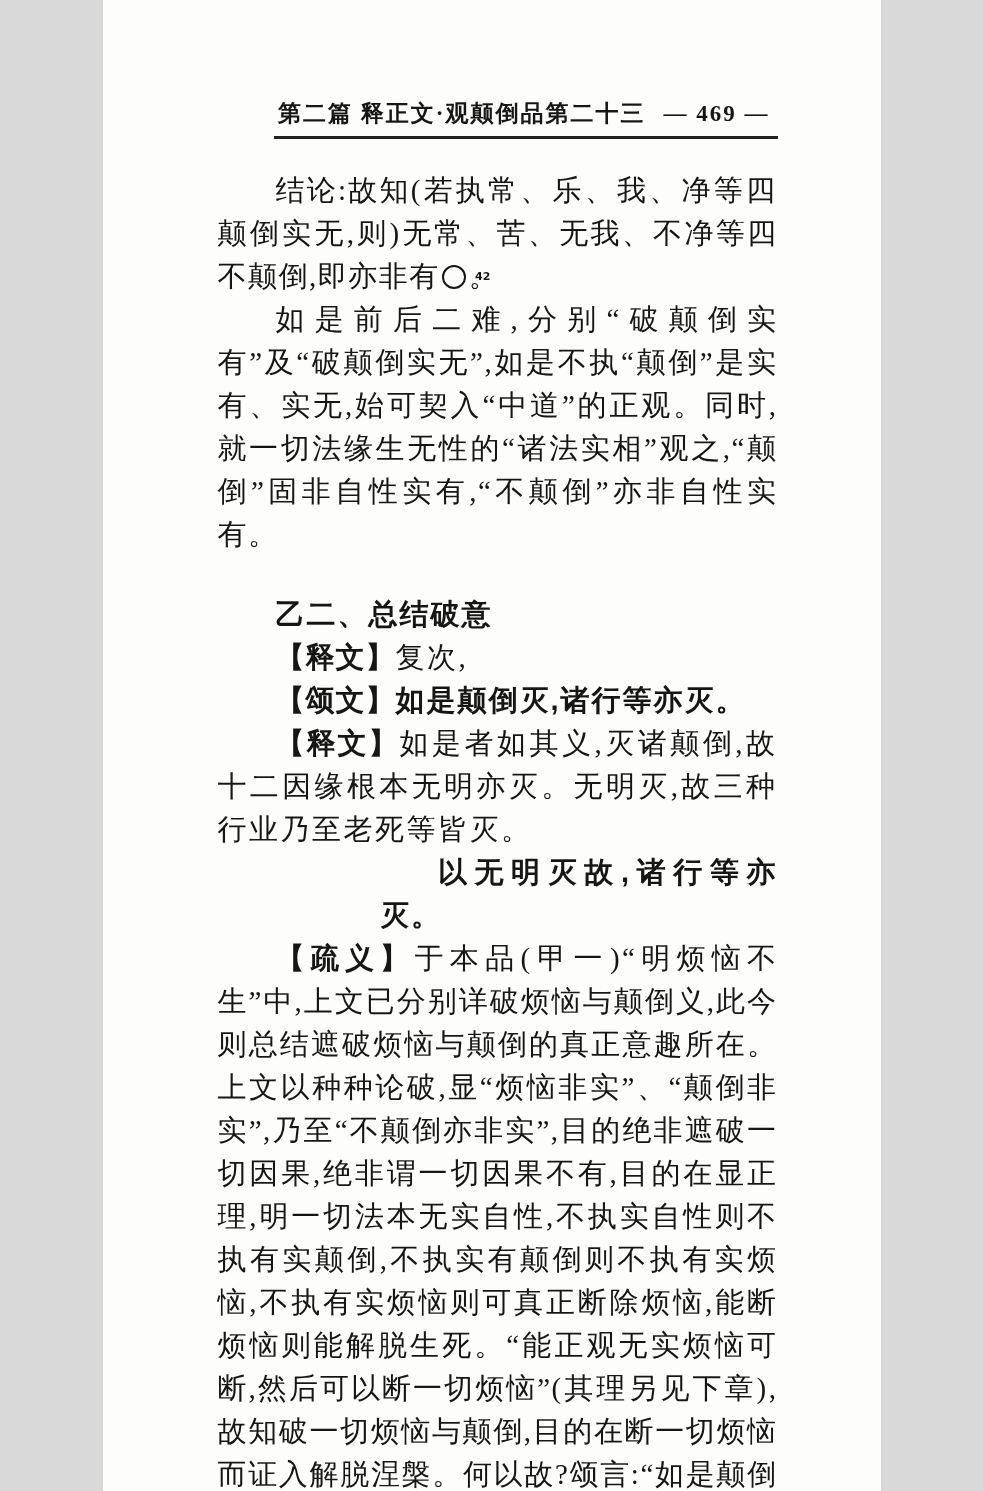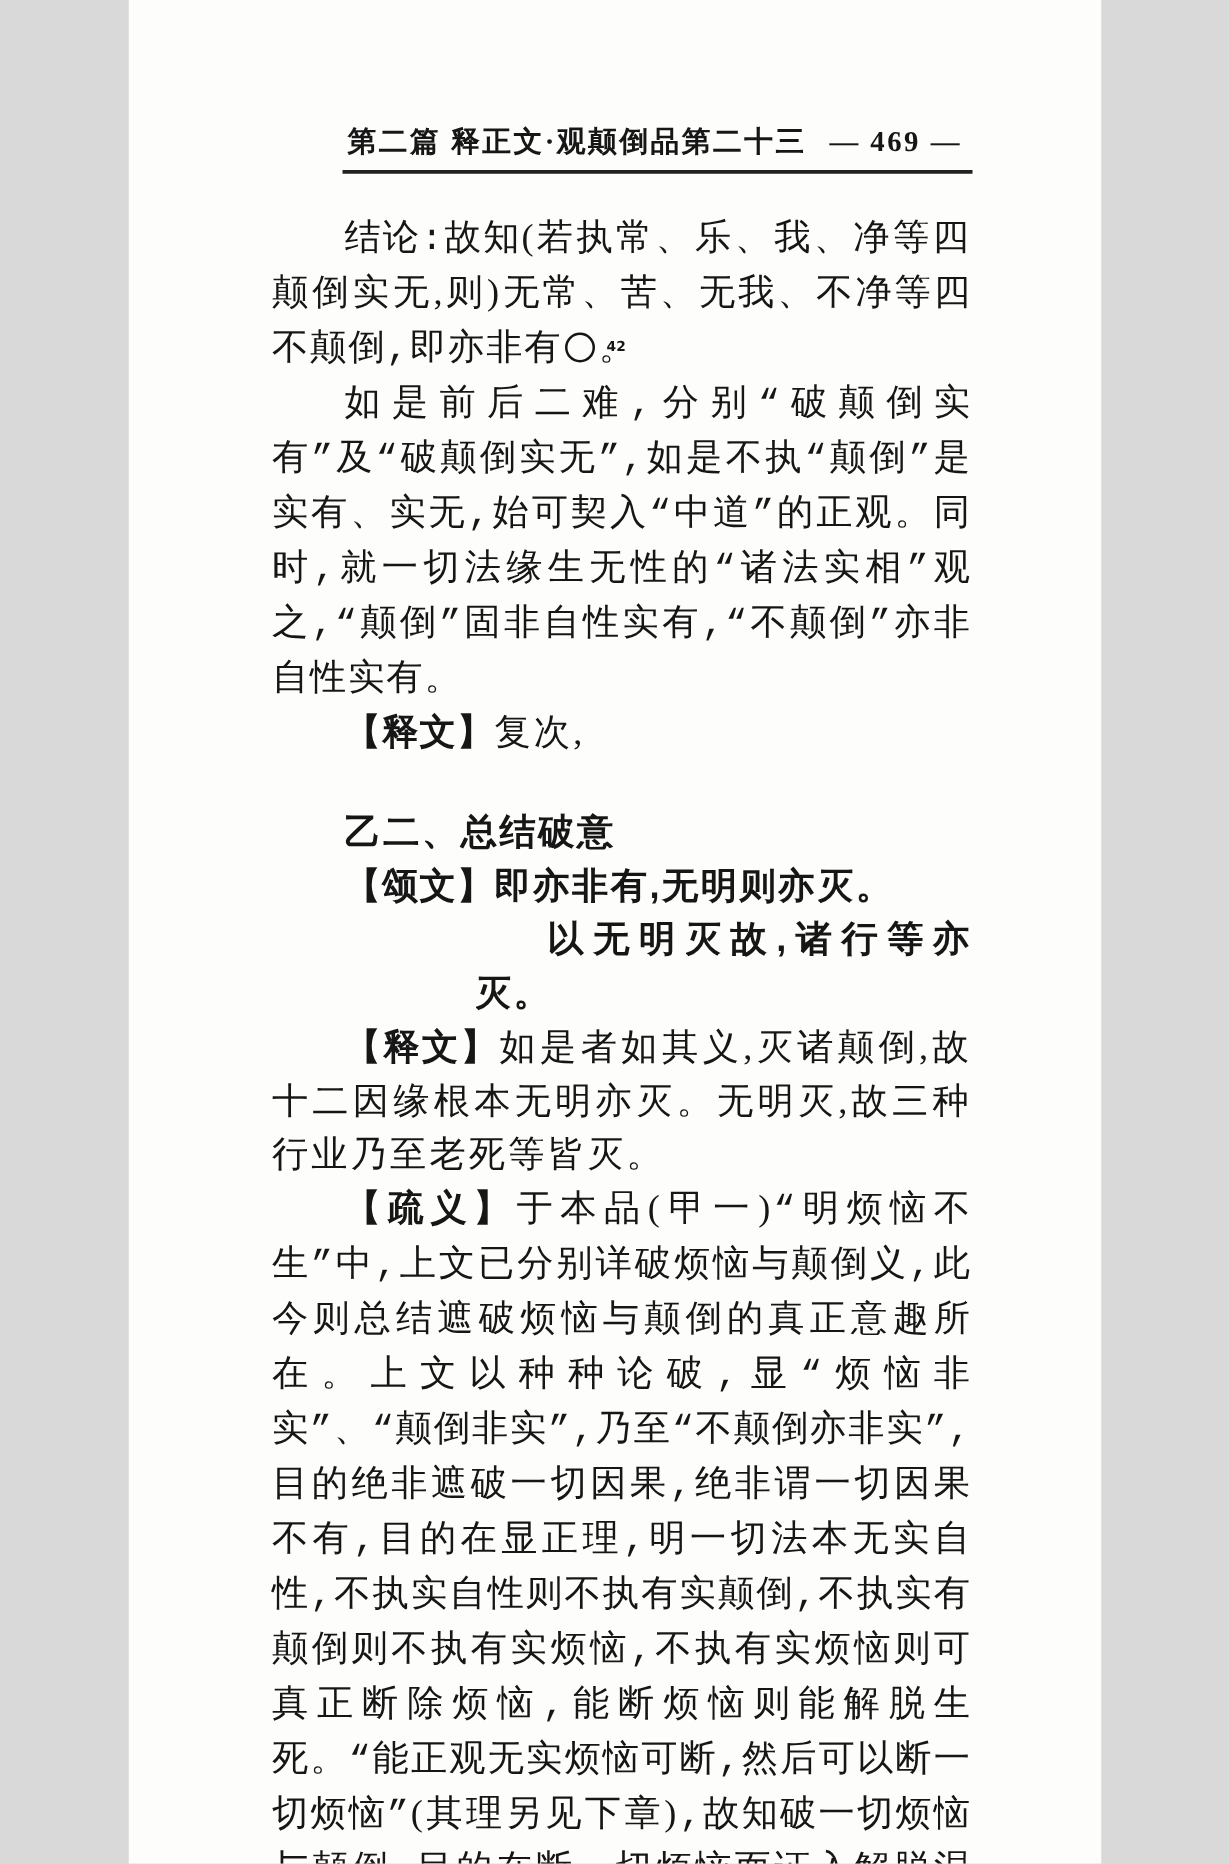--- a/index.html
+++ b/index.html
@@ -22,21 +22,21 @@
     font-size:23px;font-weight:bold;
     letter-spacing:2px;
     white-space:nowrap;
     font-family:"Liberation Serif","DejaVu Serif",serif;
   }
   .header-inner .pageno{margin-left:18px;}
   
   .content{margin-top:30px;font-size:29px;line-height:43px;}
   .block{margin:0;}
   .para{text-align:justify;text-indent:2em;}
-  .song{letter-spacing:1.5px;font-family:Liberation Mono, monospace;}
+  .song{letter-spacing:1.5px;}
   .kai{letter-spacing:2.5px;}
   .hei{font-family:"Liberation Sans","DejaVu Sans",sans-serif;font-weight:700;letter-spacing:2px;}
   .label{font-weight:700;letter-spacing:1px;}
   .heading{
     text-indent:2em;margin-top:37px;
     font-family:"Liberation Sans","DejaVu Sans",sans-serif;
     font-weight:700;letter-spacing:2px;
   }
   .verse2{margin-left:5.6em;}
   sup.note{
@@ -59,24 +59,24 @@
 
   <div class="header-row">
     <div class="header-inner">
       <span>第二篇 释正文·观颠倒品第二十三</span><span class="pageno">—  469  —</span>
     </div>
   </div>
 
   <div class="content">
       <div class="block para"><span class="song">结论:故知</span><span class="kai">(若执常、乐、我、净等四颠倒实无,则)</span><span class="song">无常、苦、无我、不净等四不颠倒,即亦非有</span><sup class="note">42</sup><span class="song">。</span></div>
       <div class="block para"><span class="song">如是前后二难,分别“破颠倒实有”及“破颠倒实无”,如是不执“颠倒”是实有、实无,始可契入“中道”的正观。同时,就一切法缘生无性的“诸法实相”观之,“颠倒”固非自性实有,“不颠倒”亦非自性实有。</span></div>
+      <div class="block heading"><span class="hei">乙二、总结破意</span></div>
       <div class="block para"><span class="label">【释文】</span><span class="kai">复次,</span></div>
-      <div class="block heading"><span class="hei">乙二、总结破意</span></div>
-      <div class="block para"><span class="label">【颂文】</span><span class="hei">即亦非有,无明则亦灭。</span></div>
+      <div class="block para"><span class="label">【颂文】</span><span class="hei">如是颠倒灭,诸行等亦灭。</span></div>
+      <div class="block para"><span class="label">【释文】</span><span class="kai">如是者如其义,灭诸颠倒,故十二因缘根本无明亦灭。无明灭,故三种行业乃至老死等皆灭。</span></div>
       <div class="block para verse2"><span class="hei">以无明灭故,诸行等亦灭。</span></div>
-      <div class="block para"><span class="label">【释文】</span><span class="kai">如是者如其义,灭诸颠倒,故十二因缘根本无明亦灭。无明灭,故三种行业乃至老死等皆灭。</span></div>
       <div class="block para"><span class="label">【疏义】</span><span class="song">于本品</span><span class="kai">(甲一)</span><span class="song">“明烦恼不生”中,上文已分别详破烦恼与颠倒义,此今则总结遮破烦恼与颠倒的真正意趣所在。上文以种种论破,显“烦恼非实”、“颠倒非实”,乃至“不颠倒亦非实”,目的绝非遮破一切因果,绝非谓一切因果不有,目的在显正理,明一切法本无实自性,不执实自性则不执有实颠倒,不执实有颠倒则不执有实烦恼,不执有实烦恼则可真正断除烦恼,能断烦恼则能解脱生死。“能正观无实烦恼可断,然后可以断一切烦恼”</span><span class="kai">(其理另见下章)</span><span class="song">,故知破一切烦恼与颠倒,目的在断一切烦恼而证入解脱涅槃。何以故?颂言:“如是颠倒灭,无明则亦灭。以无明灭故,诸行等亦灭。”</span></div>
     </div>
 
   <div class="speck s1"></div>
   <div class="speck s2"></div>
 
 </div>
 
 </body></html>

